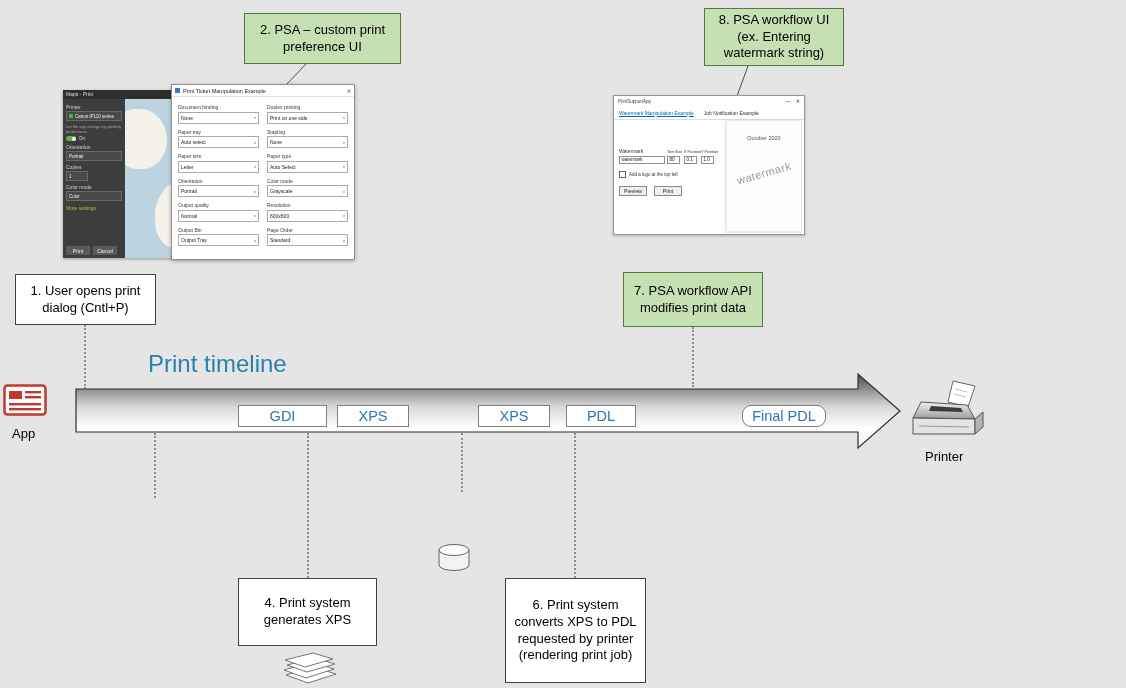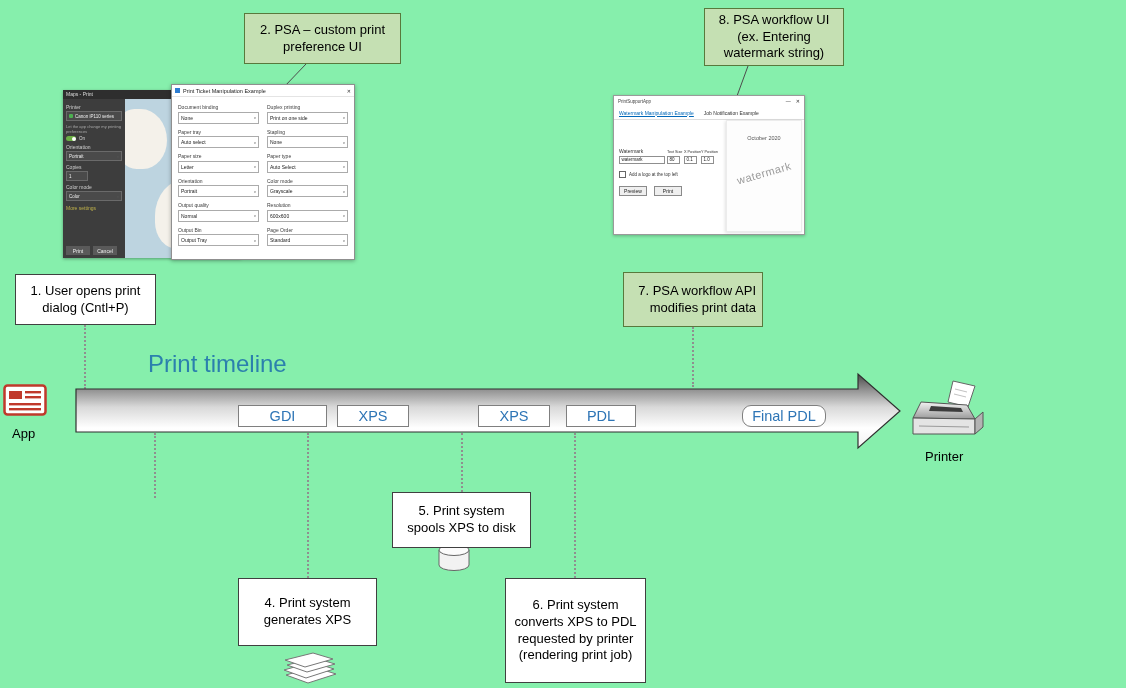--- a/index.html
+++ b/index.html
@@ -1,16 +1,16 @@
 <!DOCTYPE html>
 <html><head>
 <meta charset="utf-8">
 <style>
   html,body { margin:0; padding:0; background:#fff; }
-  #canvas { position:relative; width:1126px; height:688px; background:#86efac;
+  #canvas { position:relative; width:1126px; height:688px; background:#e5e5e5;
             font-family:"Liberation Sans", sans-serif; overflow:hidden; }
 
   
   .callout { position:absolute; background:#ffffff; border:1px solid #404040;
              display:flex; align-items:center; justify-content:center; text-align:center;
              font-size:13px; line-height:1.28; color:#000; padding:3px 6px; box-sizing:border-box; z-index:5; }
   .callout.green { background:#c5e0b3; border-color:#58793c; }
 
   
   .dotline { position:absolute; width:0; border-left:2px dotted #8f8f8f; z-index:1; }
@@ -114,23 +114,22 @@
     <line x1="306" y1="64" x2="284" y2="87" stroke="#4d4d4d" stroke-width="1"></line>
 
     <line x1="748" y1="66" x2="737" y2="96" stroke="#4d4d4d" stroke-width="1"></line>
 
     <polygon points="76,389 858,389 858,374 900,411 858,448 858,432 76,432" fill="url(#arrowGrad)" stroke="#2f2f2f" stroke-width="1.2"></polygon>
   </svg>
 
   <div class="callout green" style="left:244px; top:13px; width:157px; height:51px;">2. PSA – custom print preference UI</div>
   <div class="callout green" style="left:704px; top:8px; width:140px; height:58px;">8. PSA workflow UI (ex. Entering watermark string)</div>
   <div class="callout" style="left:15px; top:274px; width:141px; height:51px;">1. User opens print dialog (Cntl+P)</div>
-  <div class="callout green" style="left:623px; top:272px; width:140px; height:55px;text-align:right;">7. PSA workflow API modifies print data</div>
+  <div class="callout green" style="left:623px; top:272px; width:140px; height:55px;">7. PSA workflow API modifies print data</div>
   <div class="callout" style="left:238px; top:578px; width:139px; height:68px;">4. Print system generates XPS</div>
-  <div class="callout" style="left:392px; top:492px; width:139px; height:56px;">5. Print system spools XPS to disk</div>
   <div class="callout" style="left:505px; top:578px; width:141px; height:105px;">6. Print system converts XPS to PDL requested by printer (rendering print job)</div>
 
   <div class="dotline" style="left:84px;  top:325px; height:64px;"></div>
   <div class="dotline" style="left:692px; top:327px; height:60px;"></div>
   <div class="dotline" style="left:154px; top:433px; height:65px;"></div>
   <div class="dotline" style="left:307px; top:433px; height:145px;"></div>
   <div class="dotline" style="left:461px; top:433px; height:59px;"></div>
   <div class="dotline" style="left:574px; top:433px; height:145px;"></div>
 
   <div class="tl-title">Print timeline</div>

